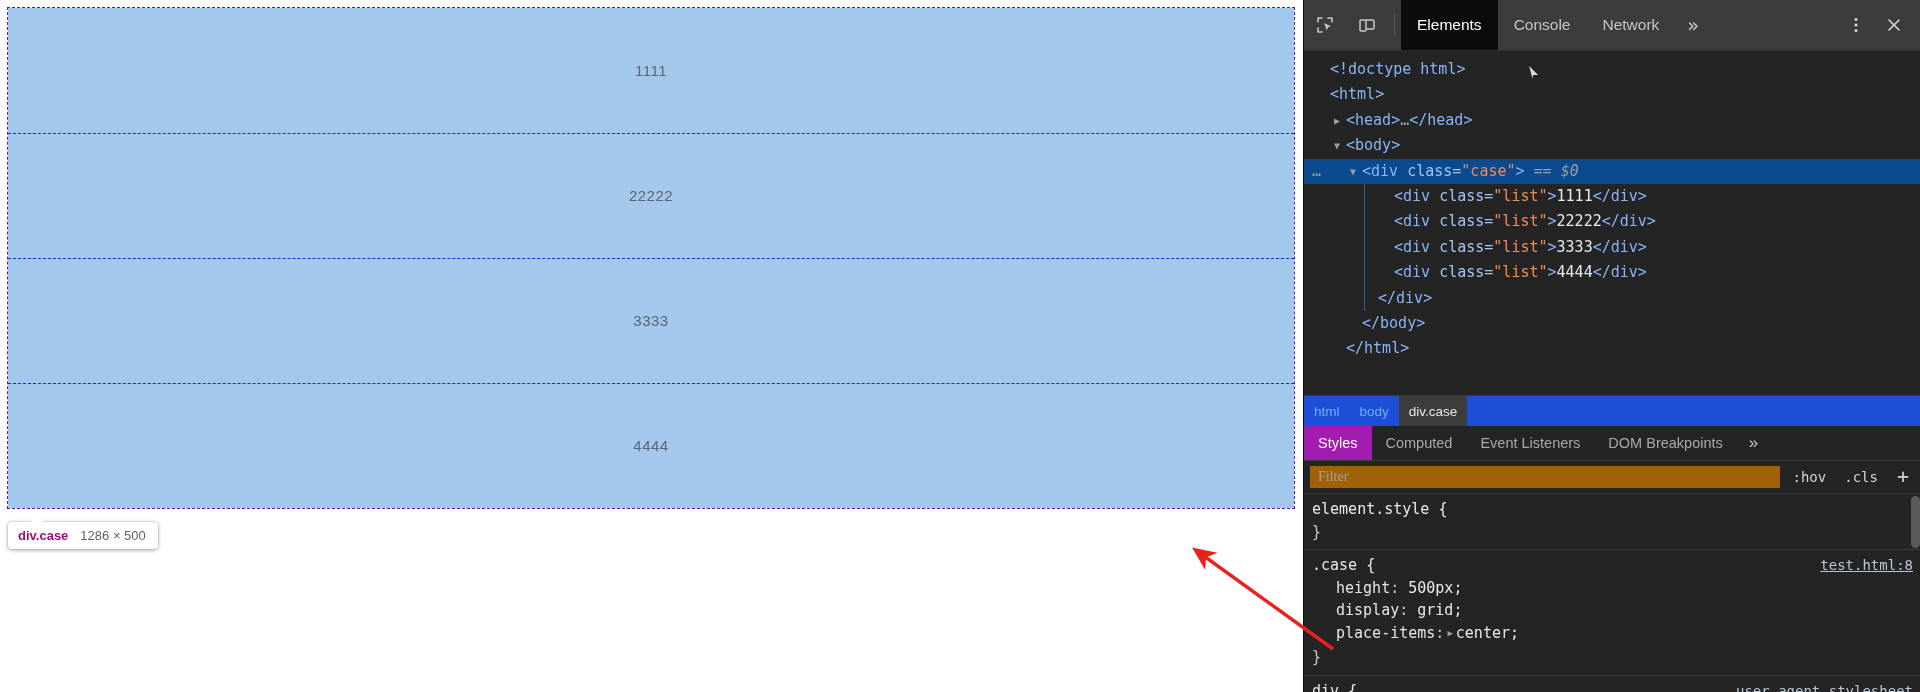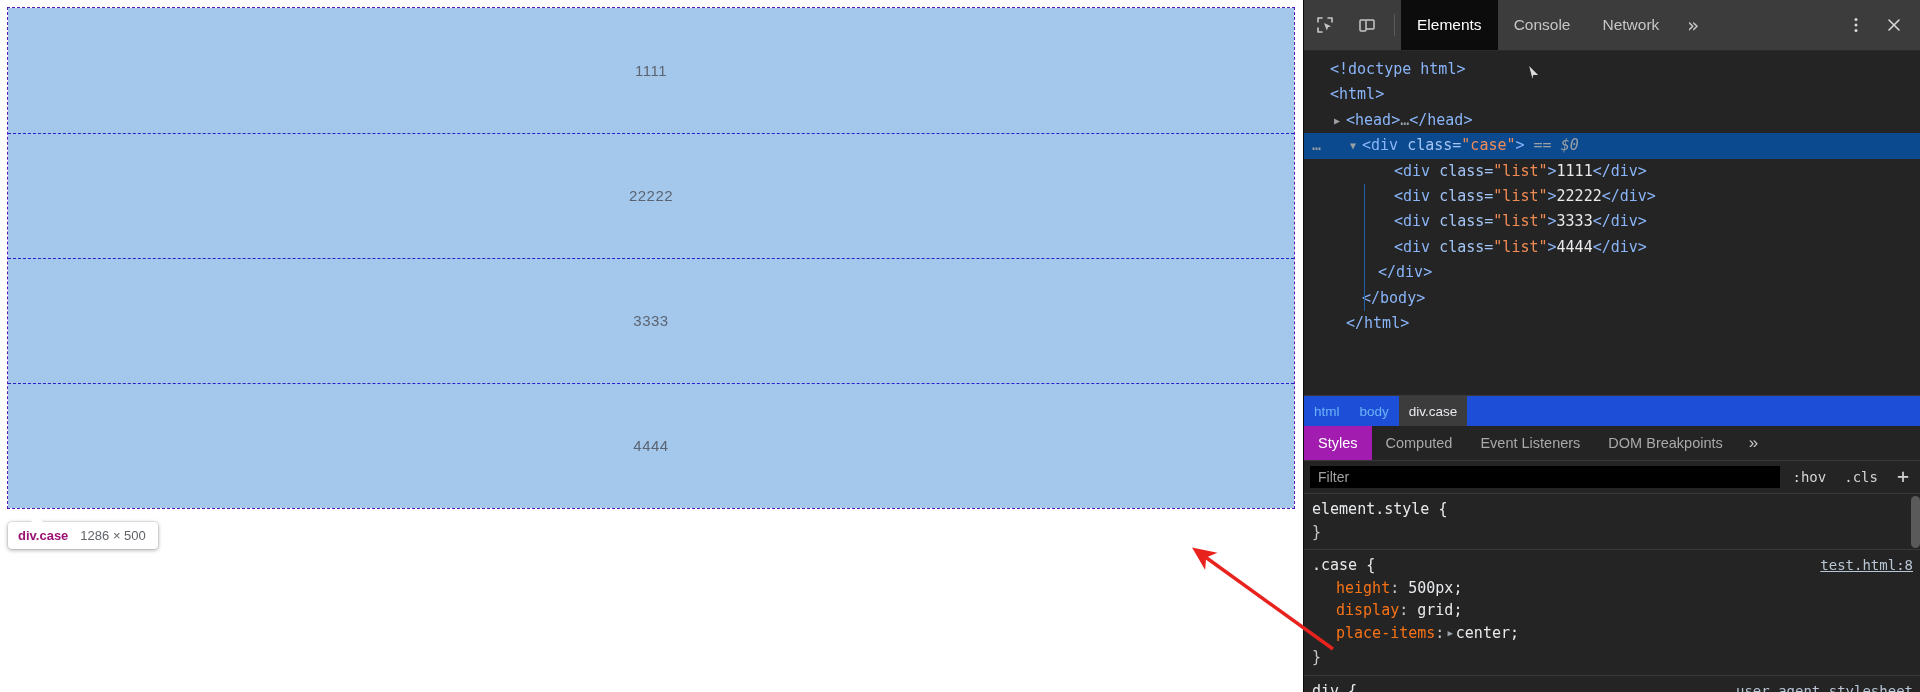--- a/index.html
+++ b/index.html
@@ -271,25 +271,25 @@
     background: #242424;
     display: flex;
     align-items: center;
     padding: 0 6px;
     gap: 8px;
     border-bottom: 1px solid #3a3a3a;
   }
   .filter-input {
     flex: 1;
     height: 22px;
-    background: #000000;
+    background: #a16207;
     border: none;
     outline: none;
     color: #e8eaed;
-    font-family: Liberation Sans, sans-serif;
+    font-family: Liberation Serif, serif;
     font-size: 14px;
     padding: 0 8px;
   }
   .filter-input::placeholder { color: #a0a0a0; }
   .pill {
     font-family: "DejaVu Sans Mono", monospace;
     font-size: 14px;
     color: #d5d5d5;
     padding: 2px 5px;
     cursor: pointer;
@@ -324,21 +324,21 @@
   }
   .sel { color: #e8eaed; }
   .origin {
     color: #b9c6d6;
     text-decoration: underline;
     font-size: 14px;
     font-family: "DejaVu Sans Mono", monospace;
     cursor: pointer;
   }
   .decl { padding-left: 24px; }
-  .prop { color: #f97316; }
+  .prop { color: #e5e5e5; }
   .val  { color: #e8eaed; }
   .brace { color: #c9c9c9; }
   .expander {
     display: inline-block;
     color: #9aa0a6;
     font-size: 9px;
     transform: translateY(-2px);
     padding: 0 3px;
   }
   .scrollbar-v {
@@ -433,20 +433,21 @@
           </svg>
         </div>
       </div>
     </div>
 
     <div class="dom-panel">
       <div id="dom-rows">
           <div class="dom-row" style="padding-left: 14px;"><span class="twisty"></span><span class="tok-punct">&lt;!doctype html&gt;</span></div>
           <div class="dom-row" style=""><span class="twisty"></span><span class="tok-tag">&lt;html&gt;</span></div>
           <div class="dom-row" style="padding-left: 30px;"><span class="twisty">▶</span><span class="tok-tag">&lt;head&gt;</span><span class="tok-dim">…</span><span class="tok-tag">&lt;/head&gt;</span></div>
+          <div class="dom-row" style="padding-left: 30px;"><span class="twisty">▼</span><span class="tok-tag">&lt;body&gt;</span></div>
           <div class="dom-row selected" style="padding-left: 46px;"><span class="ellipsis">…</span><span class="twisty">▼</span><span class="tok-tag">&lt;div </span><span class="tok-attr">class=</span><span class="tok-val">"case"</span><span class="tok-tag">&gt;</span><span class="tok-var"> == $0</span></div>
           <div class="dom-row" style="padding-left: 78px;"><span class="twisty"></span><span class="tok-tag">&lt;div </span><span class="tok-attr">class=</span><span class="tok-val">"list"</span><span class="tok-tag">&gt;</span><span class="tok-text">1111</span><span class="tok-tag">&lt;/div&gt;</span></div>
           <div class="dom-row" style="padding-left: 78px;"><span class="twisty"></span><span class="tok-tag">&lt;div </span><span class="tok-attr">class=</span><span class="tok-val">"list"</span><span class="tok-tag">&gt;</span><span class="tok-text">22222</span><span class="tok-tag">&lt;/div&gt;</span></div>
           <div class="dom-row" style="padding-left: 78px;"><span class="twisty"></span><span class="tok-tag">&lt;div </span><span class="tok-attr">class=</span><span class="tok-val">"list"</span><span class="tok-tag">&gt;</span><span class="tok-text">3333</span><span class="tok-tag">&lt;/div&gt;</span></div>
           <div class="dom-row" style="padding-left: 78px;"><span class="twisty"></span><span class="tok-tag">&lt;div </span><span class="tok-attr">class=</span><span class="tok-val">"list"</span><span class="tok-tag">&gt;</span><span class="tok-text">4444</span><span class="tok-tag">&lt;/div&gt;</span></div>
           <div class="dom-row" style="padding-left: 62px;"><span class="twisty"></span><span class="tok-tag">&lt;/div&gt;</span></div>
           <div class="dom-row" style="padding-left: 46px;"><span class="twisty"></span><span class="tok-tag">&lt;/body&gt;</span></div>
           <div class="dom-row" style="padding-left: 30px;"><span class="twisty"></span><span class="tok-tag">&lt;/html&gt;</span></div>
         </div>
       <div class="cursor-arrow">

